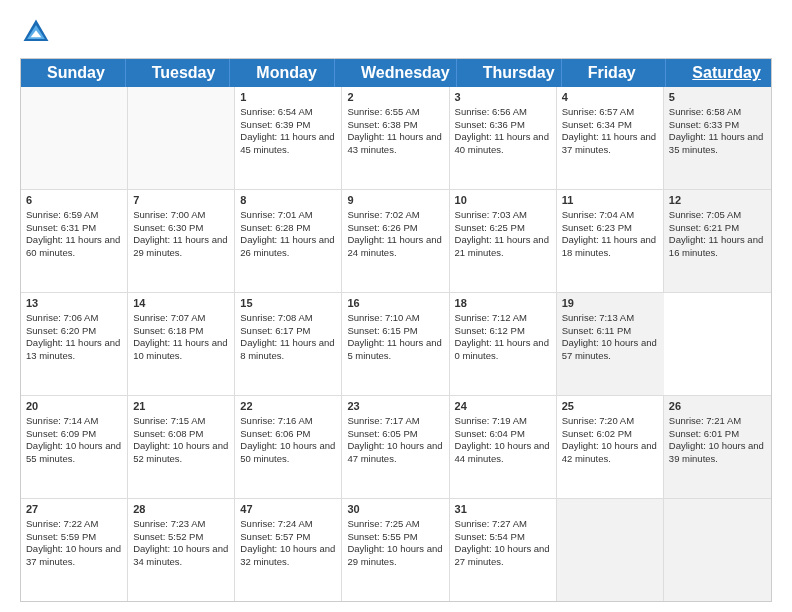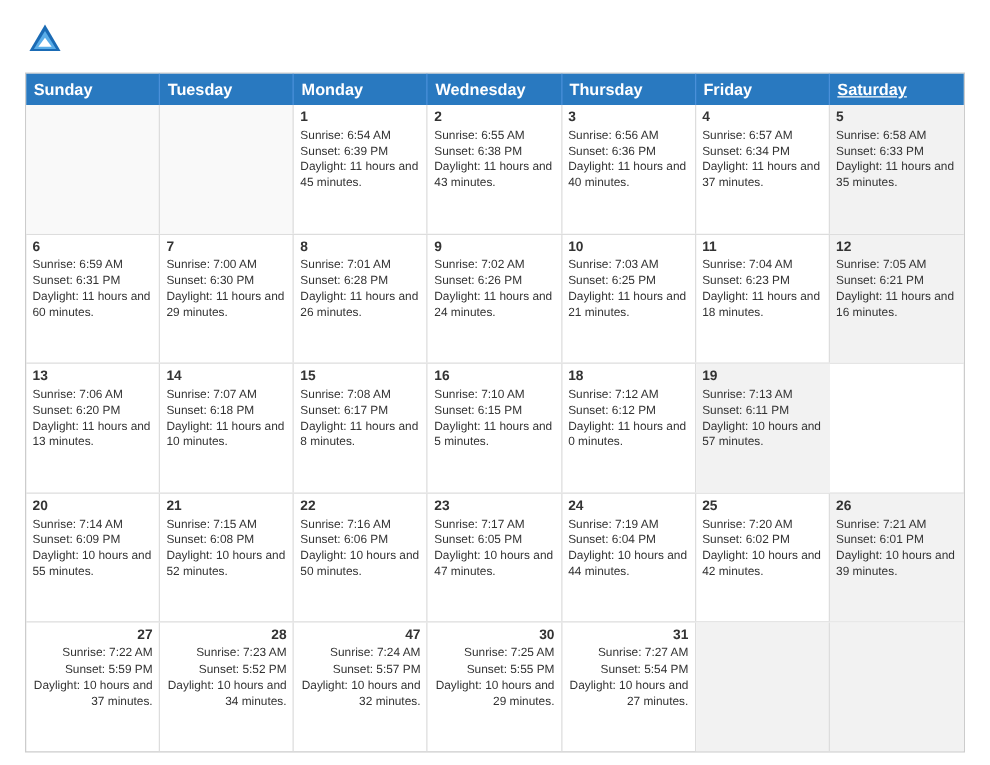--- a/index.html
+++ b/index.html
@@ -58,39 +58,40 @@
       flex-direction: column;
       border: 1px solid #ccc;
     }
     .cal-header-row {
       display: grid;
       grid-template-columns: repeat(7, 1fr);
       background: #2979c0;
     }
     .cal-header-cell {
       color: #fff;
-      font-size: 13px;
+      font-size: 16px;
       font-weight: bold;
       padding: 5px 6px;
       text-align: left;
       border-right: 1px solid #4a90d9;
+      margin-left: 20px;
     }
     .cal-header-cell:last-child { border-right: none; text-decoration: underline; }
     .cal-body {
       flex: 1;
       display: flex;
       flex-direction: column;
     }
     .cal-row {
       display: grid;
       grid-template-columns: repeat(7, 1fr);
       flex: 1;
       border-bottom: 1px solid #ddd;
     }
-    .cal-row:last-child { border-bottom: none; text-align: right; }
+    .cal-row:last-child { border-bottom: none; }
     .cal-cell {
       border-right: 1px solid #ddd;
       padding: 3px 5px;
       font-size: 9.5px;
       color: #333;
       line-height: 1.35;
       vertical-align: top;
     }
     .cal-cell:last-child { border-right: none; }
     .cal-cell.empty { background: #f9f9f9; }

